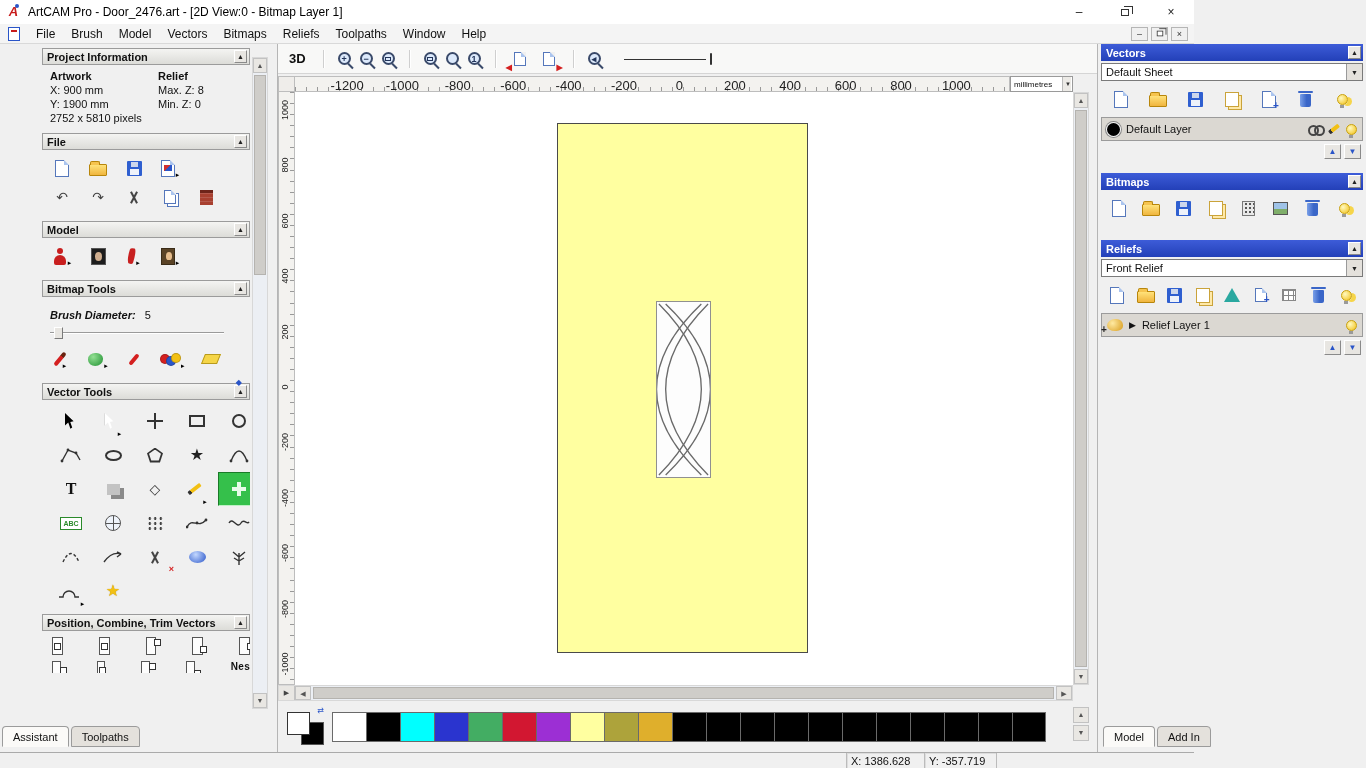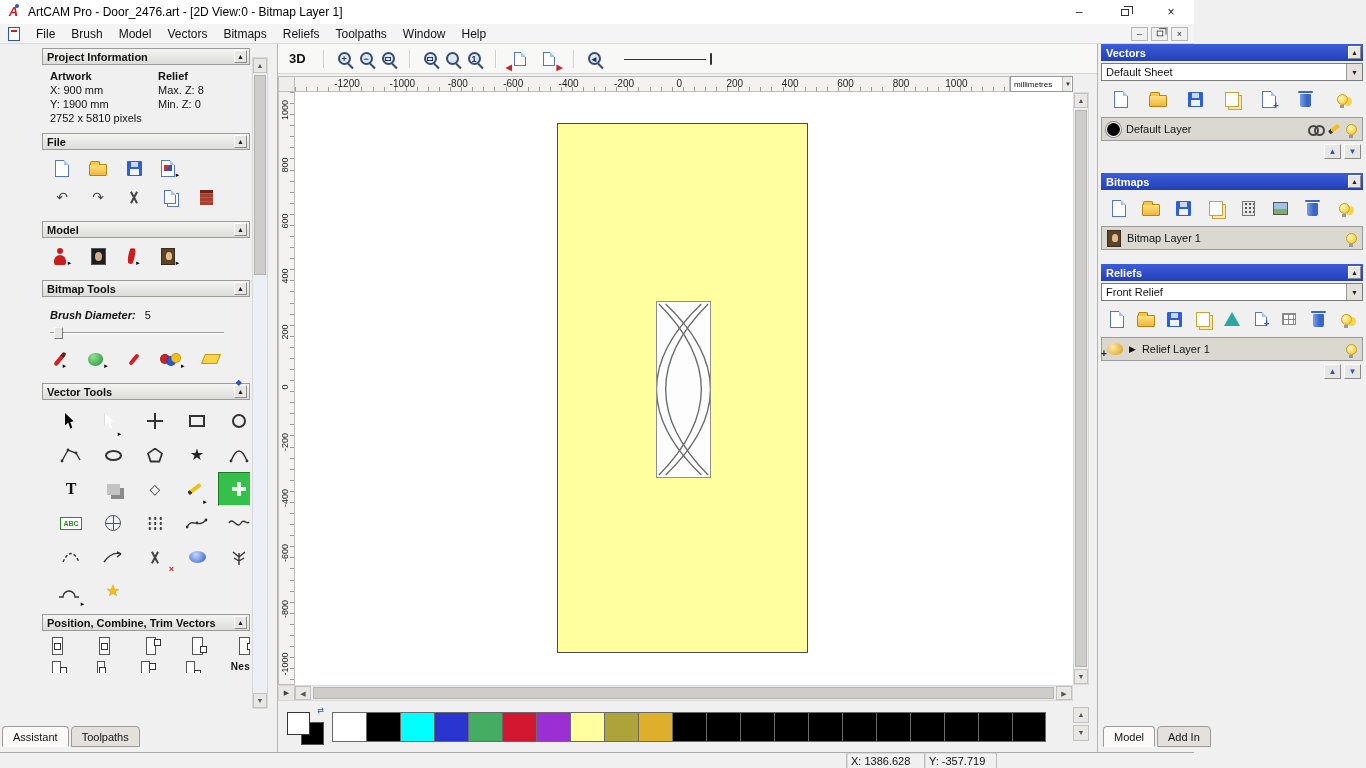--- a/index.html
+++ b/index.html
@@ -161,21 +161,21 @@
 .linesl{position:relative;width:90px;height:16px;margin-left:14px;}
 .linesl::before{content:"";position:absolute;left:0;right:8px;top:8px;height:1px;background:#333;}
 .linesl .lh{position:absolute;right:2px;top:2px;width:2px;height:12px;background:#333;border-radius:1px;}
 
 
 .center{position:absolute;left:278px;top:44px;width:819px;bottom:16px;background:#f0f0f0;}
 .view-toolbar{position:absolute;left:0;top:0;width:100%;height:30px;background:#f8f8f7;border-bottom:1px solid #d5d5d5;display:flex;align-items:center;padding-left:8px;gap:9px;}
 .btn-3d{font-weight:bold;font-size:13px;padding:1px 3px;}
 .ruler-corner{position:absolute;left:0;top:32px;width:17px;height:16px;background:#efedea;border:1px solid #bdbdbd;}
 .hruler{position:absolute;left:17px;top:32px;width:715px;height:16px;background:#f3f2ef;border:1px solid #bdbdbd;border-left:none;background-image:repeating-linear-gradient(to right,#999 0 1px,transparent 1px 11.08px);background-size:100% 4px;background-position:0 100%;background-repeat:no-repeat;}
-.hlab{position:absolute;top:1px;transform:translateX(-50%);font-size:10px;color:#222;}
+.hlab{position:absolute;top:1px;transform:translateX(-50%);font-size:13px;color:#222;}
 .unitbox{position:absolute;left:732px;top:32px;width:63px;height:16px;background:#fff;border:1px solid #9a9a9a;display:flex;align-items:center;justify-content:space-between;padding:0 1px 0 3px;font-size:8px;}
 .unitbox .ddv{font-size:6px;color:#333;border-left:1px solid #bbb;padding-left:2px;align-self:stretch;display:flex;align-items:center;background:#eceae6;}
 .vruler{position:absolute;left:0;top:48px;width:17px;height:593px;background:#f3f2ef;border:1px solid #bdbdbd;border-top:none;background-image:repeating-linear-gradient(to bottom,#999 0 1px,transparent 1px 11.08px);background-size:4px 100%;background-position:100% 0;background-repeat:no-repeat;}
 .vlab{position:absolute;left:-14px;width:40px;height:12px;line-height:12px;text-align:center;transform:rotate(-90deg);font-size:9px;color:#222;}
 .canvas{position:absolute;left:17px;top:48px;width:778px;height:593px;background:#fff;overflow:hidden;}
 .door{position:absolute;left:262px;top:31px;width:251px;height:530px;background:#ffffa0;border:1px solid #4a4a4a;}
 .design-rect{position:absolute;left:98px;top:177px;width:55px;height:177px;background:#fdfdfd;border:1px solid #909090;}
 .design-svg{position:absolute;left:0;top:0;width:100%;height:100%;}
 .design-svg path{fill:none;stroke:#6a6a6a;stroke-width:1.4;}
 
@@ -753,27 +753,20 @@
       <span class="tool">
           <span class="aimg"></span>
         </span>
       <span class="tool">
           <span class="trs"></span>
         </span>
       <span class="tool">
           <span class="blb blb2"></span>
         </span>
     </div>
-    <div class="layer-row">
-      <span class="mona"></span>
-      <span class="lname">Bitmap Layer 1</span>
-      <span class="mini">
-        <span class="blb"></span>
-      </span>
-    </div>
 
     <div class="rp-gap"></div>
 
     <div class="rp-head">
       <span>Reliefs</span>
       <span class="secbtn">▲</span>
     </div>
     <div class="dd">
       <span>Front Relief</span>
       <span class="dd-btn">▼</span>

